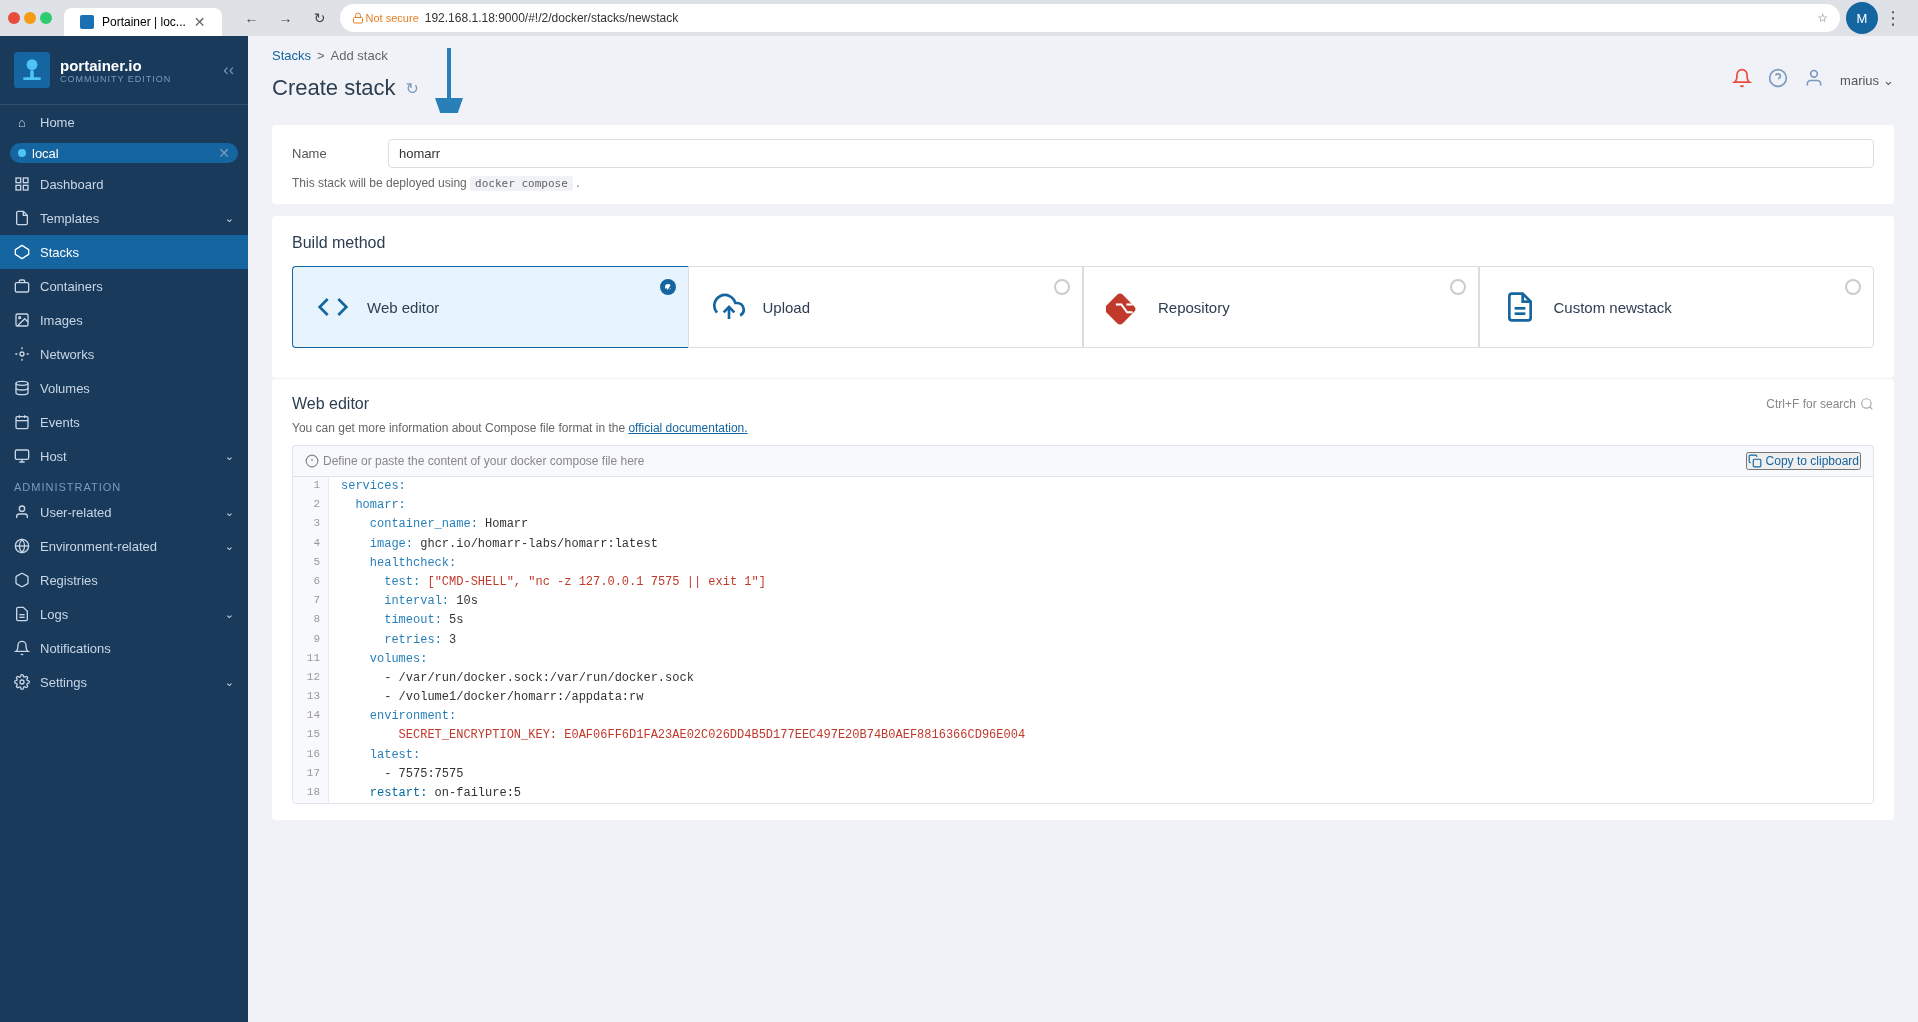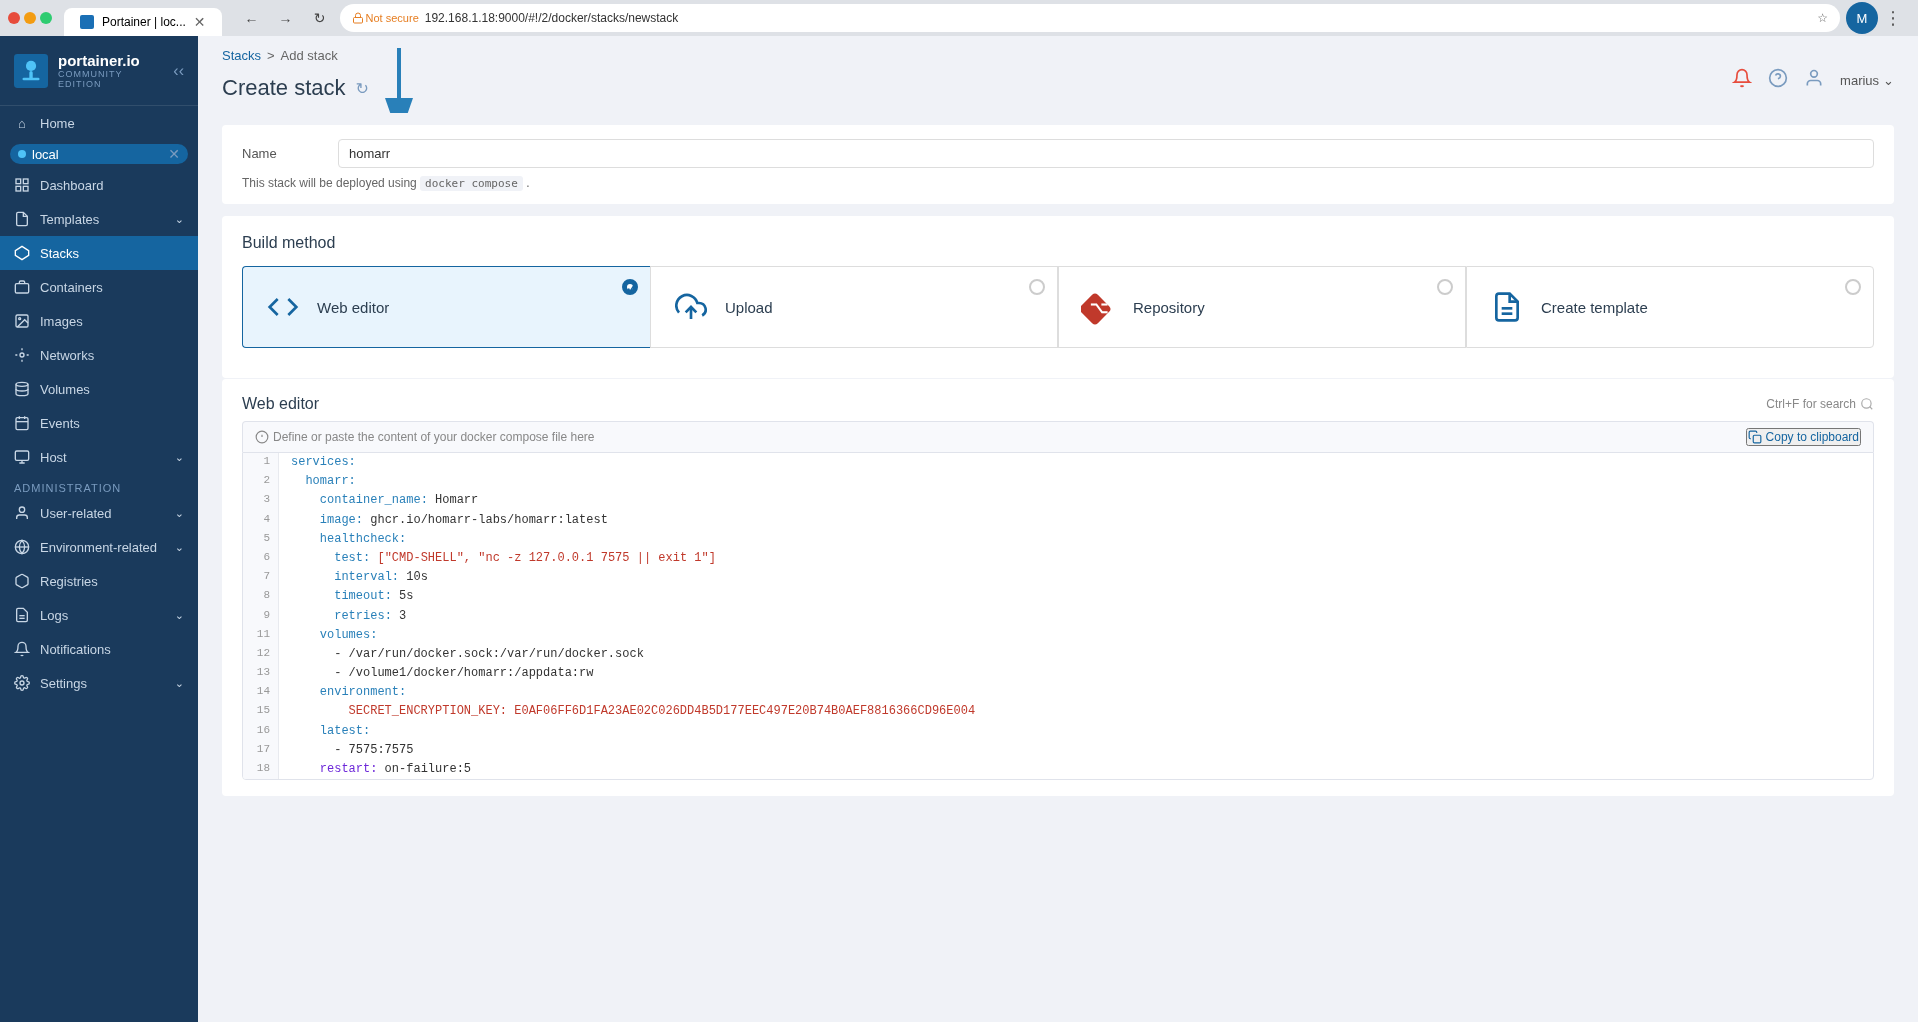--- a/index.html
+++ b/index.html
@@ -14,21 +14,21 @@
     .ctrl-btn { width: 28px; height: 28px; border-radius: 50%; display: flex; align-items: center; justify-content: center; cursor: pointer; font-size: 14px; color: #444; }
     .address-bar { flex: 1; background: #fff; border-radius: 20px; padding: 4px 12px; font-size: 12px; color: #333; display: flex; align-items: center; gap: 6px; height: 28px; }
     .not-secure { color: #e67e22; font-size: 11px; display: flex; align-items: center; gap: 2px; }
     .address-text { color: #333; }
     .star-btn { color: #666; cursor: pointer; }
 
     
     .app-wrapper { display: flex; flex: 1; overflow: hidden; }
 
     
-    .sidebar { width: 198px; background: #1a3a5c; color: #c8d6e5; display: flex; flex-direction: column; overflow-y: auto; flex-shrink: 0; }
+    .sidebar { width: 248px; background: #1a3a5c; color: #c8d6e5; display: flex; flex-direction: column; overflow-y: auto; flex-shrink: 0; }
     .sidebar-logo { padding: 16px 14px; display: flex; align-items: center; gap: 10px; border-bottom: 1px solid rgba(255,255,255,0.1); }
     .logo-icon { width: 36px; height: 36px; }
     .logo-text { display: flex; flex-direction: column; }
     .logo-main { color: #fff; font-size: 15px; font-weight: 600; }
     .logo-sub { color: #7a9bbf; font-size: 9px; text-transform: uppercase; letter-spacing: 1px; }
     .collapse-btn { margin-left: auto; color: #7a9bbf; cursor: pointer; font-size: 16px; }
 
     .sidebar-item { display: flex; align-items: center; gap: 10px; padding: 9px 14px; cursor: pointer; color: #c8d6e5; font-size: 13px; }
     .sidebar-item.active { background: #1565a0; color: #fff; }
     .sidebar-item .icon { width: 16px; height: 16px; display: flex; align-items: center; justify-content: center; flex-shrink: 0; }
@@ -444,38 +444,42 @@
 
           <div class="build-method-card" style="border-left:1px solid #ddd;border-radius:0 4px 4px 0;">
             <div class="method-icon">
               <svg width="32" height="32" viewBox="0 0 24 24" fill="none" stroke="#1565a0" stroke-width="2">
                 <path d="M14 2H6a2 2 0 0 0-2 2v16a2 2 0 0 0 2 2h12a2 2 0 0 0 2-2V8z"></path>
                 <polyline points="14,2 14,8 20,8"></polyline>
                 <line x1="8" y1="13" x2="16" y2="13"></line>
                 <line x1="8" y1="17" x2="16" y2="17"></line>
               </svg>
             </div>
-            <span class="method-label">Create template</span>
+            <span class="method-label">Custom newstack</span>
             <div class="build-method-radio"></div>
           </div>
         </div>
       </div>
 
       <div class="editor-section">
         <div class="editor-header">
           <span class="editor-title">Web editor</span>
           <span class="editor-search-hint">
             <span>Ctrl+F for search</span>
             <svg width="14" height="14" viewBox="0 0 24 24" fill="none" stroke="#aaa" stroke-width="2">
                 <circle cx="11" cy="11" r="8"></circle>
                 <line x1="21" y1="21" x2="16.65" y2="16.65"></line>
               </svg>
           </span>
         </div>
 
+        <div class="editor-note">
+          <span>You can get more information about Compose file format in the</span>
+          <a href="#">official documentation.</a>
+        </div>
 
         <div class="editor-toolbar">
           <span class="editor-hint">
             <svg width="14" height="14" viewBox="0 0 24 24" fill="none" stroke="#888" stroke-width="2">
                 <circle cx="12" cy="12" r="10"></circle>
                 <line x1="12" y1="8" x2="12" y2="12"></line>
                 <line x1="12" y1="16" x2="12.01" y2="16"></line>
               </svg>
             <span>Define or paste the content of your docker compose file here</span>
           </span>
@@ -548,19 +552,19 @@
           <div class="code-line">
             <span class="line-num">16</span>
             <span class="line-content">    <span style="color:#2980b9;">latest:</span></span>
           </div>
           <div class="code-line">
             <span class="line-num">17</span>
             <span class="line-content">      - 7575:7575</span>
           </div>
           <div class="code-line">
             <span class="line-num">18</span>
-            <span class="line-content">    <span style="color:#6d28d9;text-align:center;">restart:</span> on-failure:5</span>
+            <span class="line-content">    <span style="color:#0369a1;text-align:center;">restart:</span> on-failure:5</span>
           </div>
         </div>
       </div>
     </div>
   </div>
 </div>
 
 </body></html>

